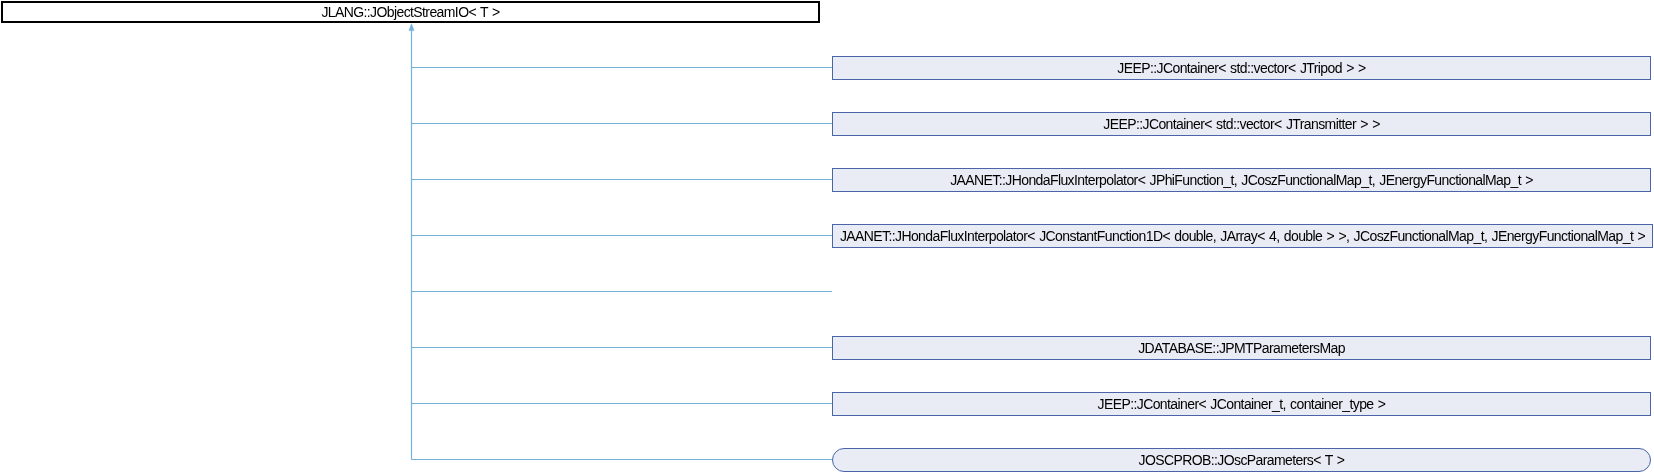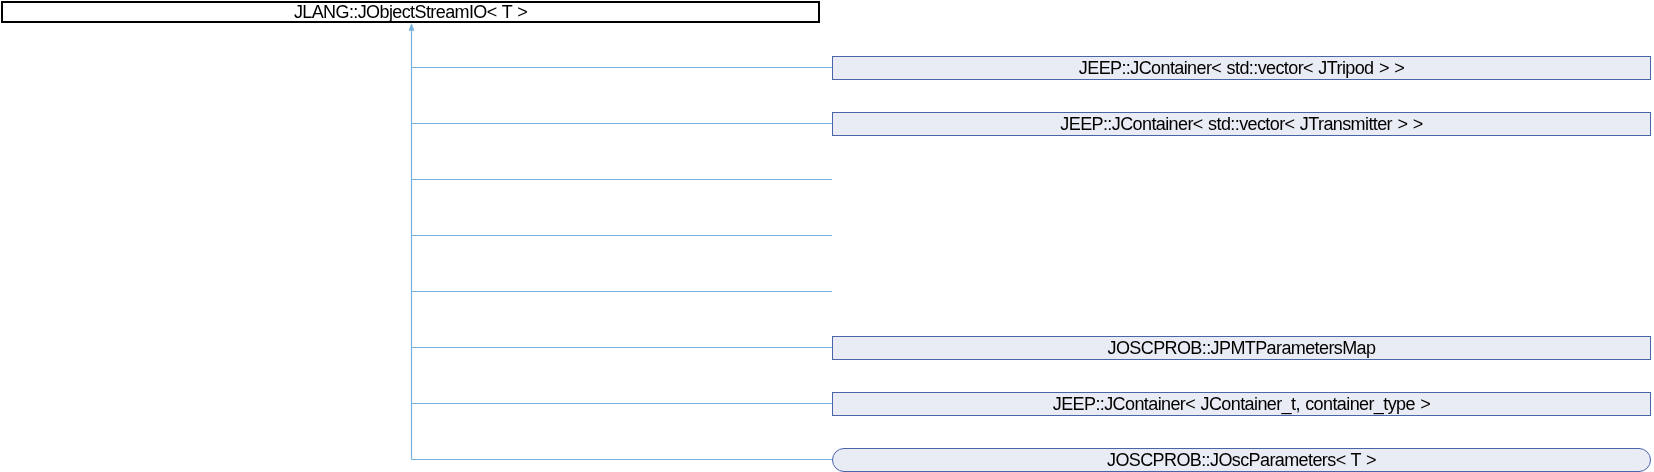--- a/index.html
+++ b/index.html
@@ -16,21 +16,21 @@
     padding: 0;
     background: var(--background);
   }
   #canvas {
     position: relative;
     width: 1654px;
     height: 472px;
     background: var(--background);
     overflow: hidden;
     font-family: "Liberation Sans", sans-serif;
-    font-size: 18px;
+    font-size: 14px;
     letter-spacing: -0.6px;
     word-spacing: 1px;
     color: var(--text);
   }
   #edges {
     position: absolute;
     left: 0;
     top: 0;
     width: 1654px;
     height: 472px;
@@ -100,22 +100,28 @@
   <div class="node parent-node">
     <span>JLANG::JObjectStreamIO&lt; T &gt;</span>
   </div>
 
   <div class="node child-node c0">
     <span>JEEP::JContainer&lt; std::vector&lt; JTripod &gt; &gt;</span>
   </div>
   <div class="node child-node c1">
     <span>JEEP::JContainer&lt; std::vector&lt; JTransmitter &gt; &gt;</span>
   </div>
+  <div class="node child-node c2">
+    <span>JAANET::JHondaFluxInterpolator&lt; JPhiFunction_t, JCoszFunctionalMap_t, JEnergyFunctionalMap_t &gt;</span>
+  </div>
+  <div class="node child-node c3">
+    <span>JAANET::JHondaFluxInterpolator&lt; JConstantFunction1D&lt; double, JArray&lt; 4, double &gt; &gt;, JCoszFunctionalMap_t, JEnergyFunctionalMap_t &gt;</span>
+  </div>
   <div class="node child-node c5">
-    <span>JOSCPROB::JPMTParametersMap</span>
+    <span>JDATABASE::JPMTParametersMap</span>
   </div>
   <div class="node child-node c6">
     <span>JEEP::JContainer&lt; JContainer_t, container_type &gt;</span>
   </div>
   <div class="node child-node c7">
     <span>JOSCPROB::JOscParameters&lt; T &gt;</span>
   </div>
 
 </div>
 

